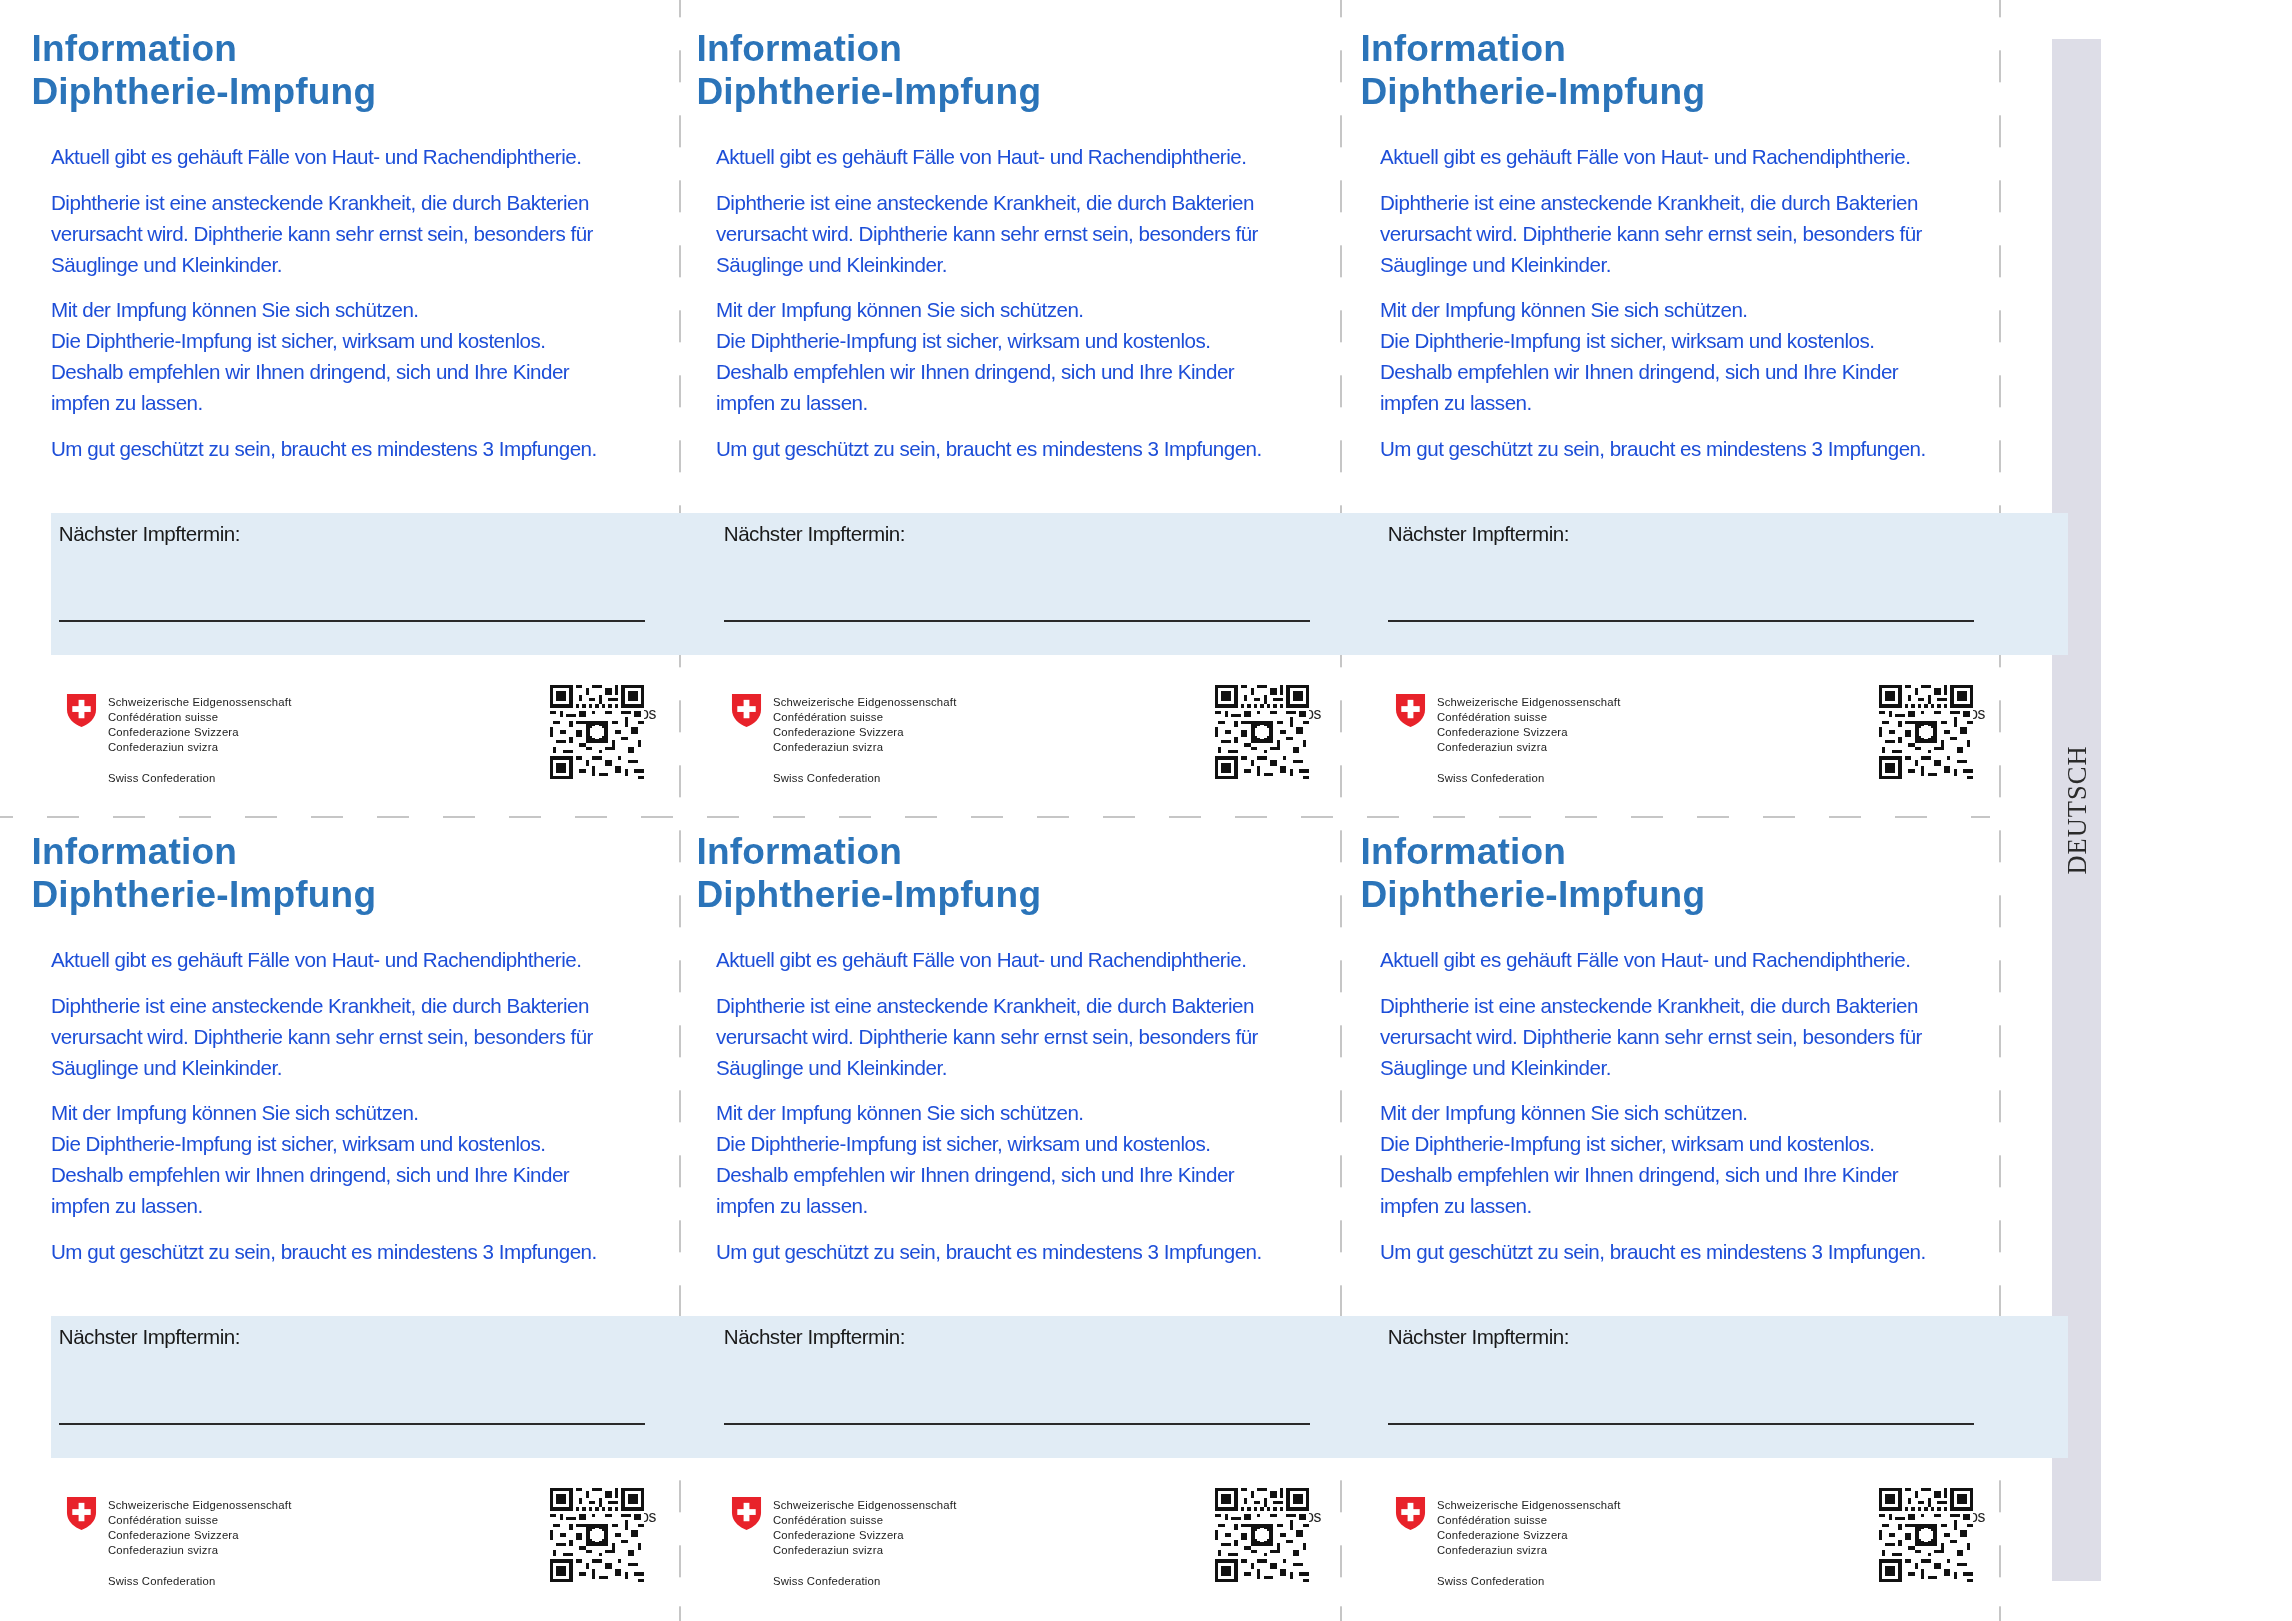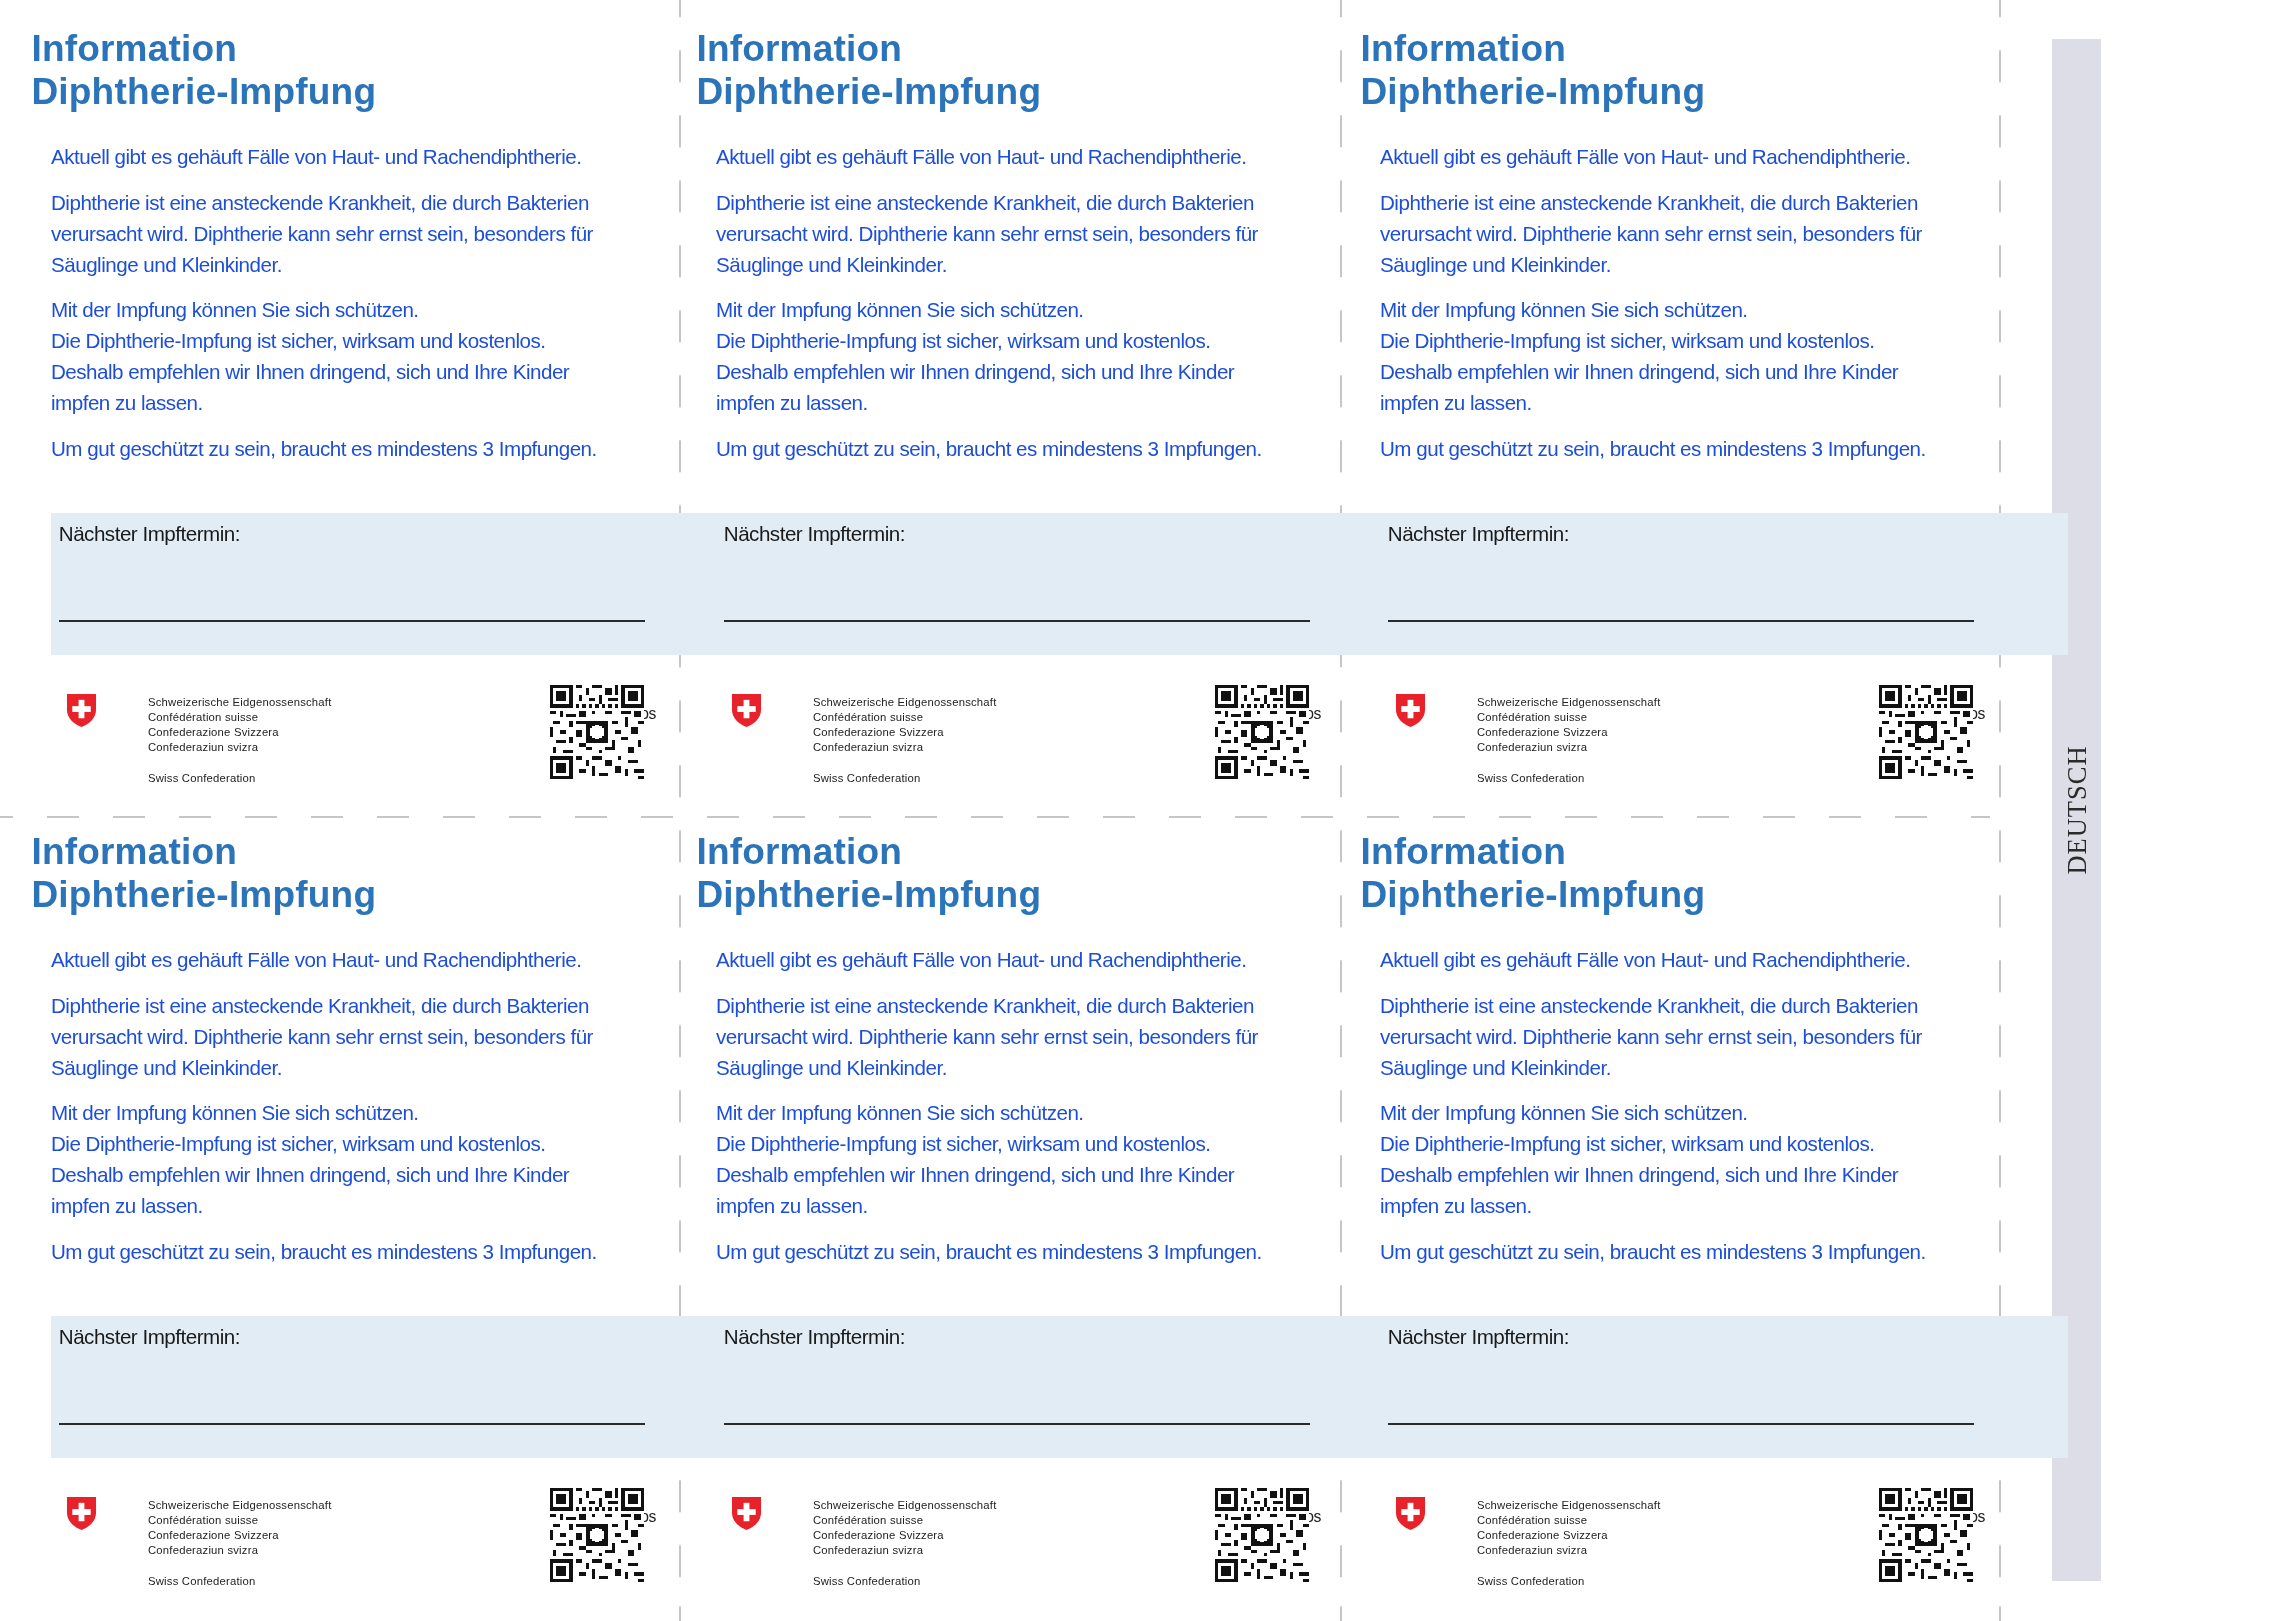--- a/index.html
+++ b/index.html
@@ -14,21 +14,21 @@
   .body p { margin:0 0 14.7px 0; white-space:nowrap; }
   .box { position:absolute; left:0; top:513px; width:688px; height:142px; background:#e1ecf5; }
   .box .label { position:absolute; left:7.8px; top:5.9px; font-size:20.6px; letter-spacing:-0.5px; line-height:30px; }
   .box .line { position:absolute; left:7.8px; width:586px; top:107px; height:2px; background:#2a2a2a; }
   .footer { position:absolute; left:0; top:655px; width:604px; height:137px; }
   .mehr { position:absolute; left:487px; width:118px; top:5.9px; text-align:right; font-size:15.7px;
           letter-spacing:-0.4px; color:#222;margin-top:44px; }
   .qr { position:absolute; left:499px; top:30px; width:94px; height:94px; }
   .shield { position:absolute; left:14.7px; top:38px; width:31px; height:35px; }
   .logo-text { position:absolute; left:57px; top:40px; font-size:11.3px; line-height:15px; color:#222;
-               letter-spacing:0.2px; white-space:nowrap;margin-left:40px; }
+               letter-spacing:0.2px; white-space:nowrap; }
   .logo-text .gap { height:15.7px; }
   .cut-v { position:absolute; top:0; width:2px; height:1621px;
            background:repeating-linear-gradient(to bottom, #c6c6c6 0 32px, transparent 32px 65px);
            background-position:0 -14.7px; }
   .cut-h { position:absolute; left:0; width:1990px; height:2px; top:816px;
            background:repeating-linear-gradient(to right, transparent 0 13.7px, #c6c6c6 13.7px 46px, transparent 46px 66px);
            background-position:-33px 0; }
   .strip { position:absolute; left:2052px; top:39px; width:49px; height:1542px; background:#dddde7; }
   .strip-label { position:absolute; left:50%; top:50%; transform:translate(-50%,-50%) rotate(-90deg);
                  font-family:"Liberation Serif", "DejaVu Serif", serif; font-size:26.5px; letter-spacing:1px;

